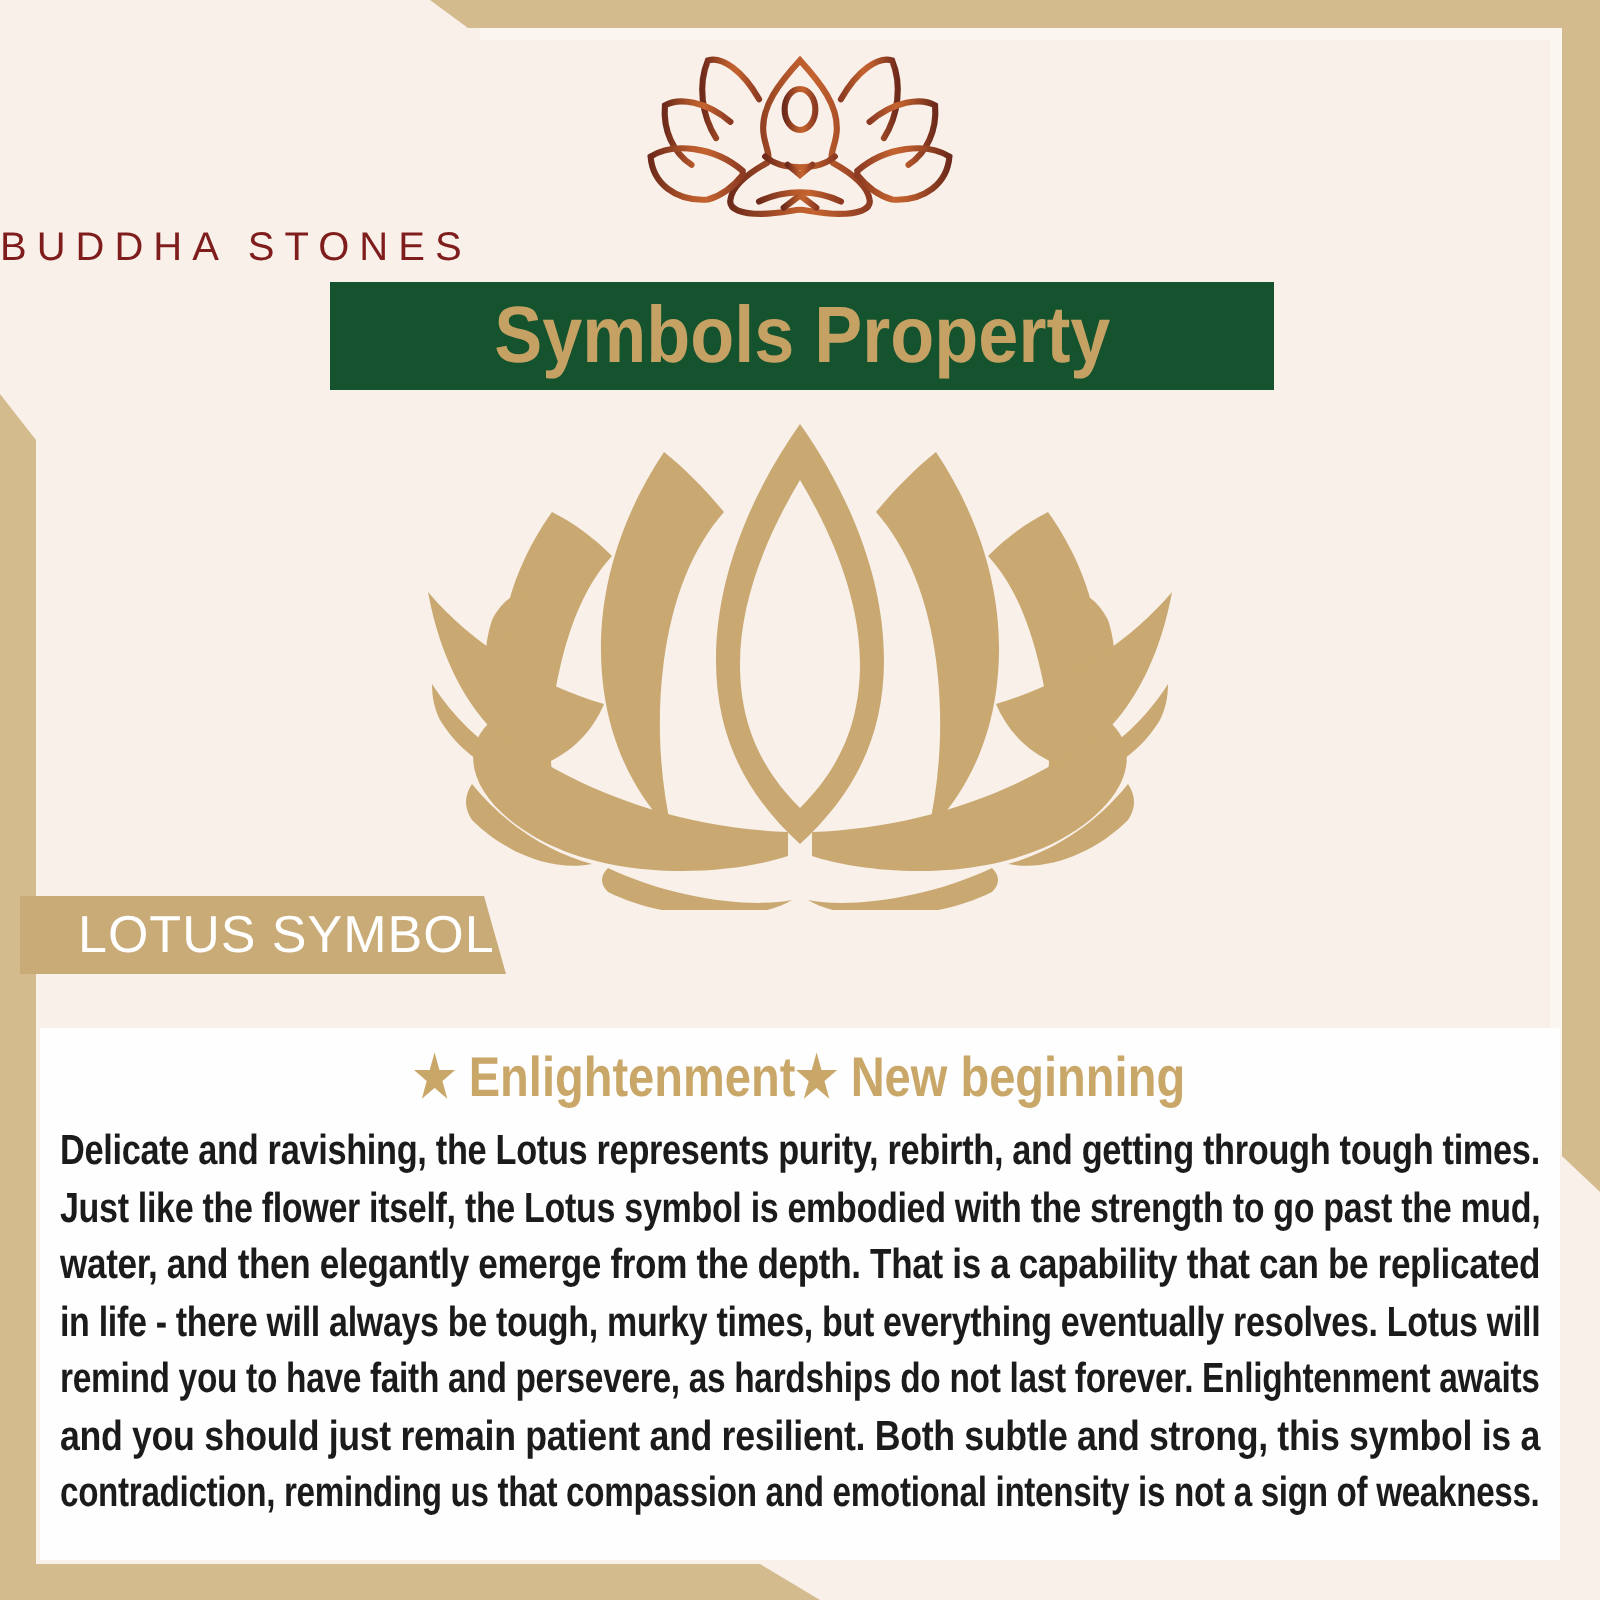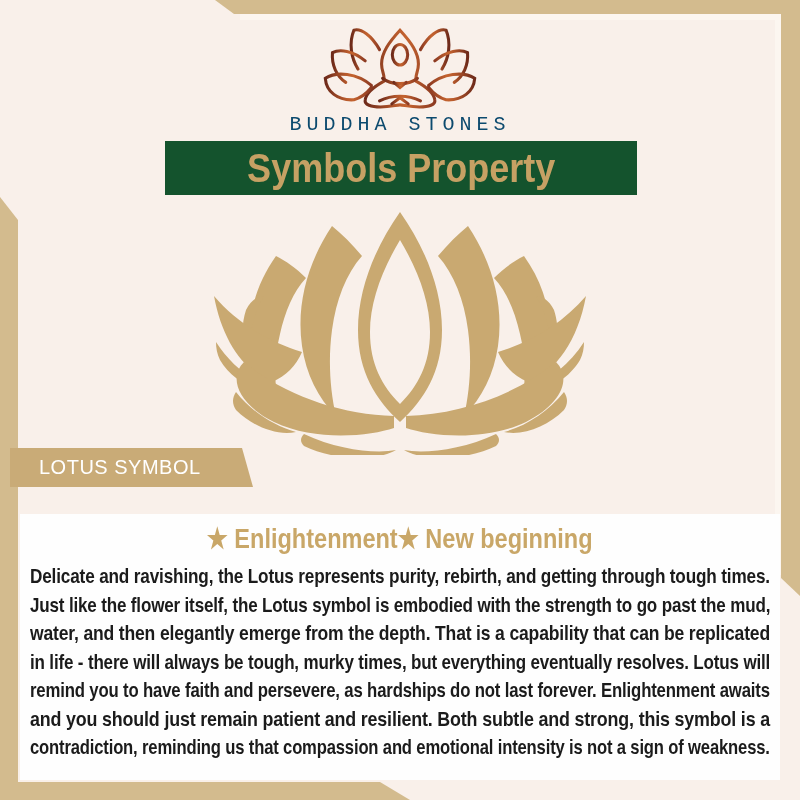--- a/index.html
+++ b/index.html
@@ -17,36 +17,36 @@
   .right-band{left:781px;top:0;width:19px;height:596px;background:#d3bb8e;
     clip-path:polygon(0 0,100% 0,100% 100%,0 578px);}
   .right-inner-line{left:775px;top:14px;width:6px;height:561px;background:#fcf6f0;}
   .left-band{left:0;top:197px;width:18px;height:603px;background:#d3bb8e;
     clip-path:polygon(0 0,100% 23px,100% 100%,0 100%);}
   .bottom-strip{left:0;top:782px;width:410px;height:18px;background:#d3bb8e;
     clip-path:polygon(0 0,380px 0,100% 100%,0 100%);}
 
   
   .logo-svg{left:318px;top:22px;width:164px;height:88px;}
-  .brand-name{left:0;top:113px;width:800px;text-align:center;
-    font-family:Liberation Mono, monospace;font-size:20px;letter-spacing:5px;
-    color:#0c4a6e;font-weight:400;}
+  .brand-name{left:0;top:113px;width:800px;text-align:left;
+    font-family:Liberation Sans, sans-serif;font-size:20px;letter-spacing:5px;
+    color:#7f1d1d;font-weight:400;}
   .title-band{left:165px;top:141px;width:472px;height:54px;background:#14532d;
     text-align:center;line-height:54px;}
   .title-text{display:inline-block;font-size:40px;font-weight:bold;color:#c6a164;
     transform:scaleX(0.9);transform-origin:center;white-space:nowrap;}
 
   
   .lotus-svg{left:180px;top:203px;width:440px;height:252px;}
 
   
   .ribbon{left:10px;top:448px;width:243px;height:39px;background:#c9ab77;
     clip-path:polygon(0 0,calc(100% - 11px) 0,100% 100%,0 100%);
     line-height:39px;padding-left:29px;box-sizing:border-box;
-    font-size:20px;color:#ffffff;letter-spacing:0.5px;white-space:nowrap;}
+    font-size:26px;color:#ffffff;letter-spacing:0.5px;white-space:nowrap;}
 
   
   .article-box{left:20px;top:514px;width:760px;height:266px;background:#fefefe;}
   .article-heading{margin-top:10px;text-align:center;line-height:30px;height:30px;}
   .article-heading .squish{display:inline-block;transform:scaleX(0.84);
     transform-origin:center;white-space:nowrap;
     font-size:28px;font-weight:bold;color:#c9a768;}
   .article-lines{margin-top:8px;padding:0 10px;}
   .fit-line{white-space:nowrap;font-size:21px;font-weight:bold;color:#1b1b1b;
     line-height:28.5px;height:28.5px;transform-origin:left center;

